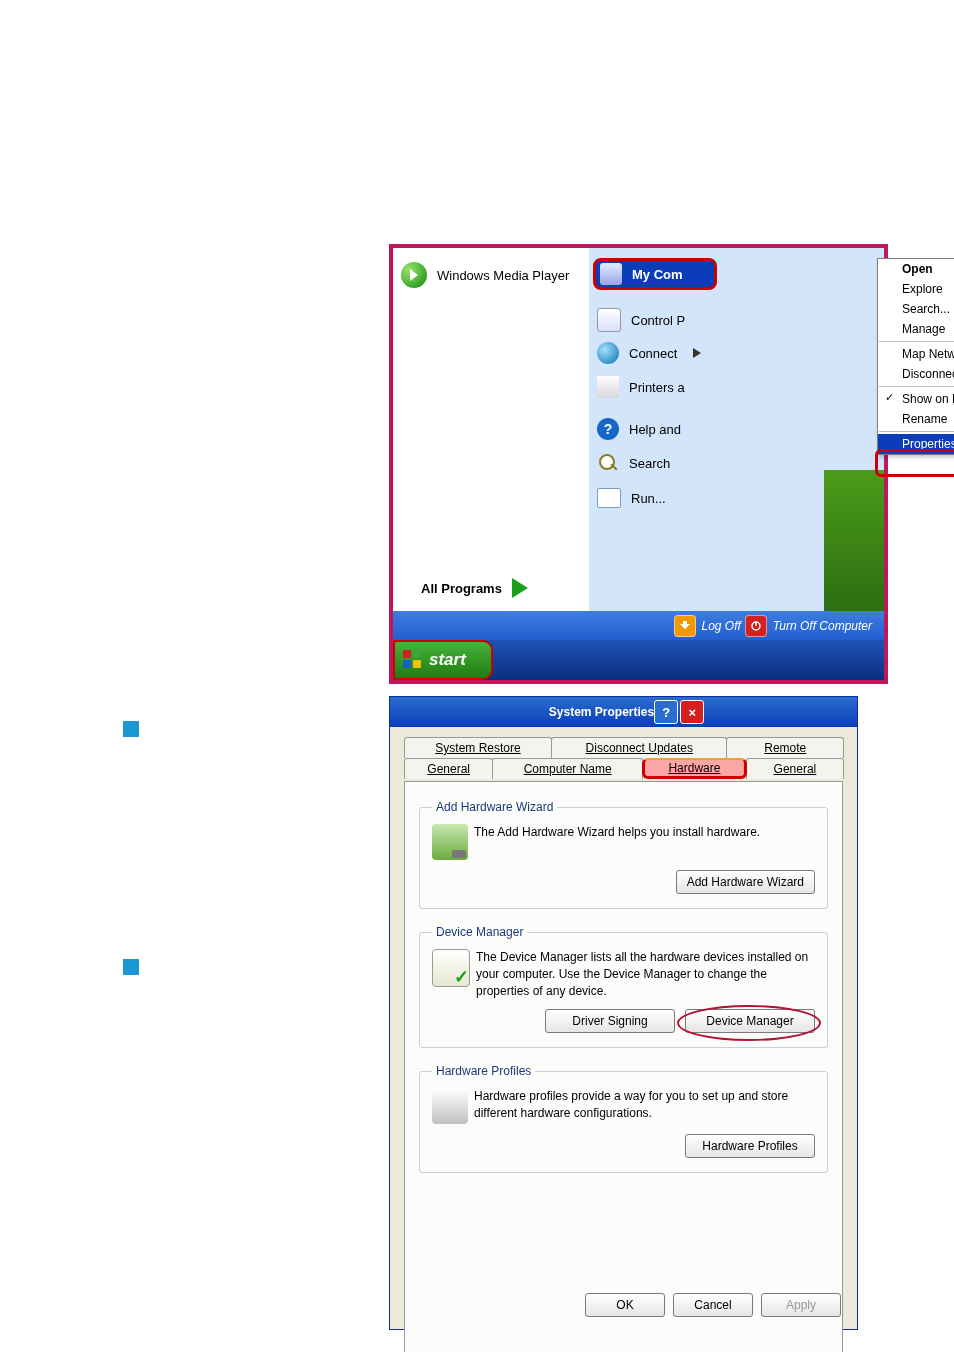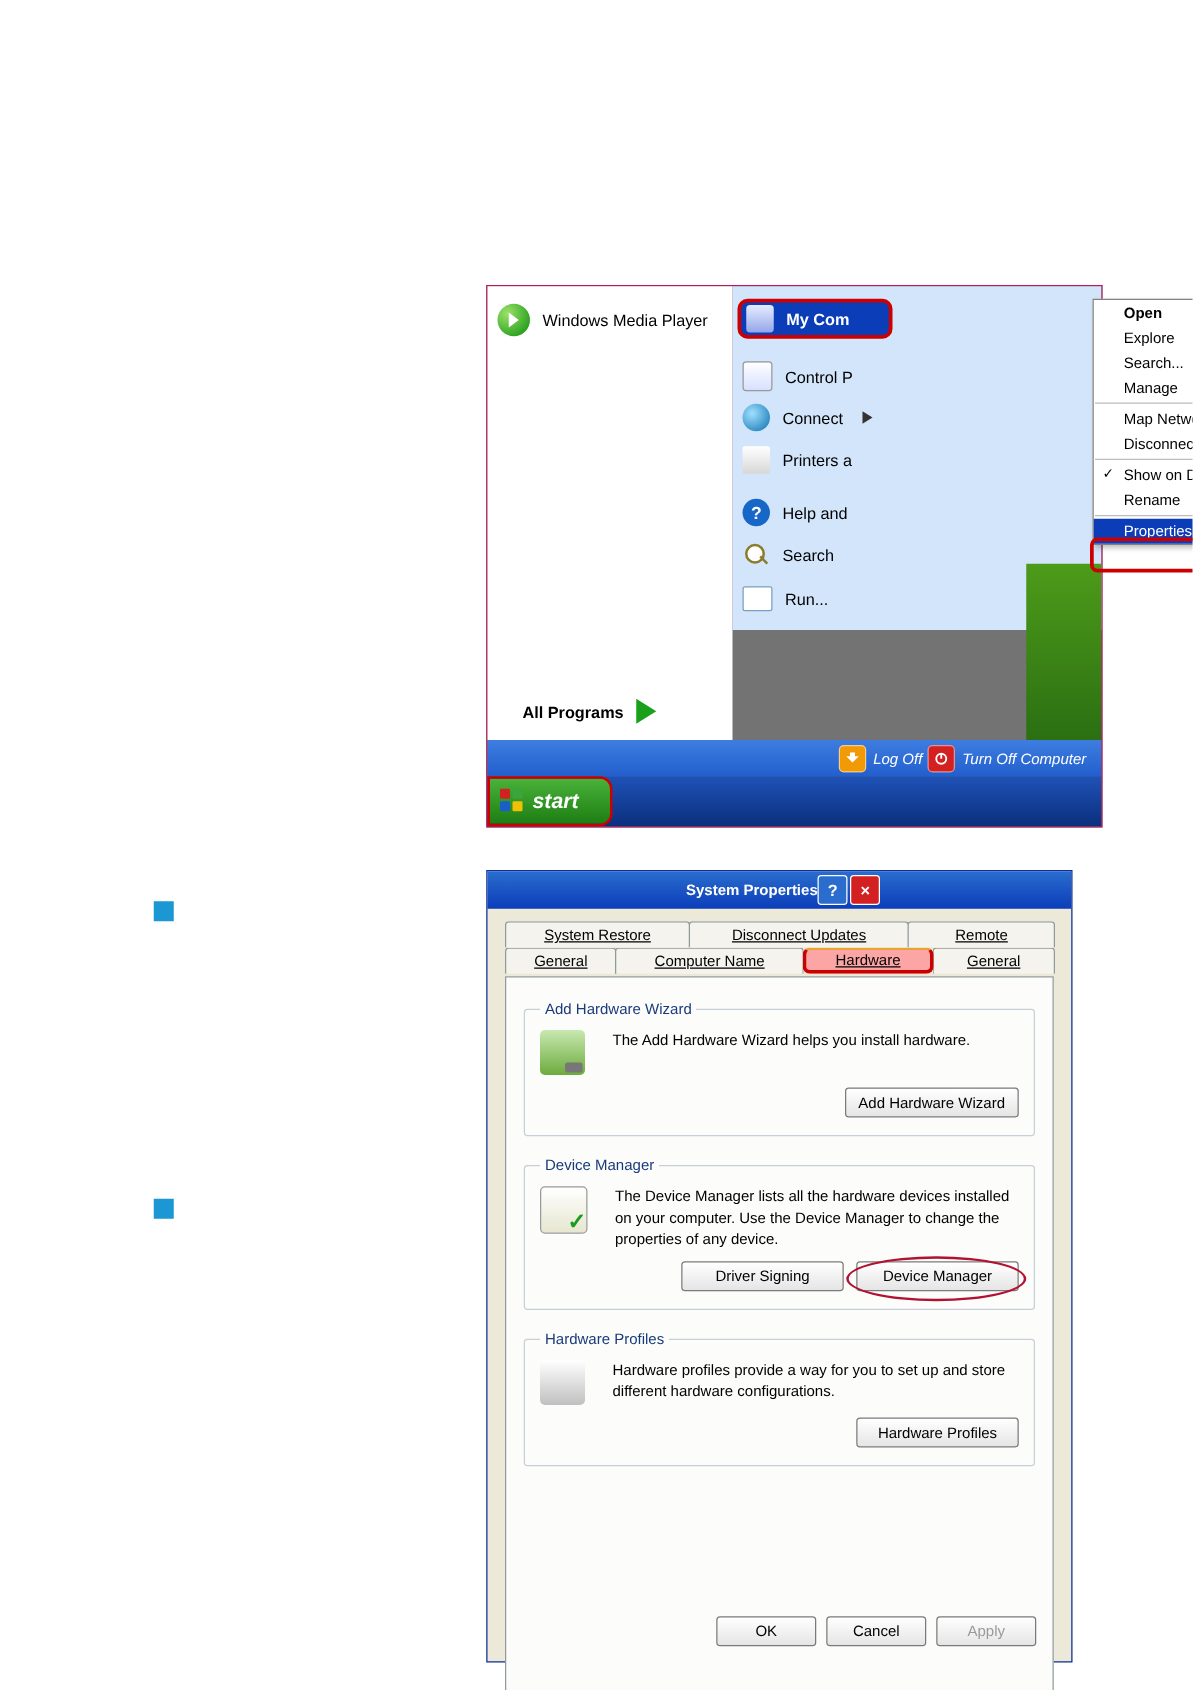--- a/index.html
+++ b/index.html
@@ -13,38 +13,38 @@
   .bullet {
     position: absolute;
     width: 16px;
     height: 16px;
     background: #1b97d4;
   }
   
   .startmenu-wrap {
     position: absolute;
     left: 389px;
-    top: 228px;
+    top: 244px;
     width: 491px;
     height: 432px;
-    border: 1px solid #be185d;
-    background: #737373;
+    border: 4px solid #be185d;
+    background: #4d7c0f;
   }
   .sm-left {
     position: absolute;
     left: 0; top: 0;
     width: 196px;
     height: 363px;
     background: #fff;
   }
   .sm-right {
     position: absolute;
     left: 196px; top: 0;
     width: 295px;
-    height: 275px;
+    height: 363px;
     background: #d3e5fa;
   }
   .sm-item {
     position: absolute;
     left: 8px;
     display: flex;
     align-items: center;
     gap: 10px;
     font-size: 13px;
     color: #000;
@@ -256,21 +256,21 @@
     height:652px;
     box-sizing:border-box;
   }
   fieldset {
     border:1px solid #c7cfd8;
     border-radius:3px;
     margin: 0 0 16px 0;
     padding: 10px 12px 14px 12px;
   }
   legend { color:#1a3b7b; font-size:12px; padding:0 4px;}
-  .fs-row { display:flex; gap:22px;}
+  .fs-row { display:flex; gap:6px;}
   .fs-icon {
     width:36px;height:36px;flex:0 0 36px;
     background:#dedede;border-radius:4px;
   }
   .hw-icon { background: linear-gradient(#c8e8b0,#6cab3d); position:relative;}
   .hw-icon::after{content:"";position:absolute;right:2px;bottom:2px;width:14px;height:8px;background:#777;border-radius:2px;}
   .dm-icon { background: linear-gradient(#fff,#e6e6d0); position:relative; border:1px solid #999;}
   .dm-icon::after{content:"✓";position:absolute;right:0;bottom:-2px;color:#1a9c1a;font-weight:bold;font-size:18px;}
   .drive-icon { background: linear-gradient(#fff,#c0c0c0); position:relative;}
   .fs-text { font-size:12px; line-height:1.4;}
@@ -283,21 +283,21 @@
     border-radius:3px; padding:0 10px;
   }
   .dm-circle {
     position:absolute;
     border:2px solid #b21133;
     border-radius:50%;
     width:140px; height:32px;
     pointer-events:none;
   }
   .footer-btns {
-    position:absolute; right:28px; bottom:12px;
+    position:absolute; right:16px; bottom:12px;
     display:flex; gap:8px;padding-left:32px;
   }
   .footer-btns .winbtn { min-width:80px;}
   .footer-btns .winbtn.disabled { color:#9a9a9a;}
 </style>
 </head>
 <body>
 
 <div class="bullet" style="left:123px;top:721px"></div>
 <div class="bullet" style="left:123px;top:959px"></div>

